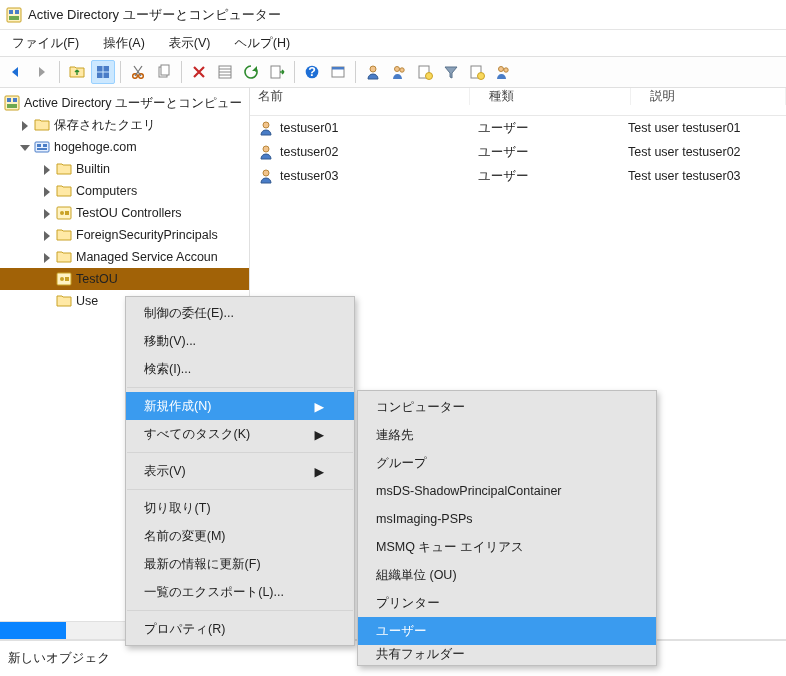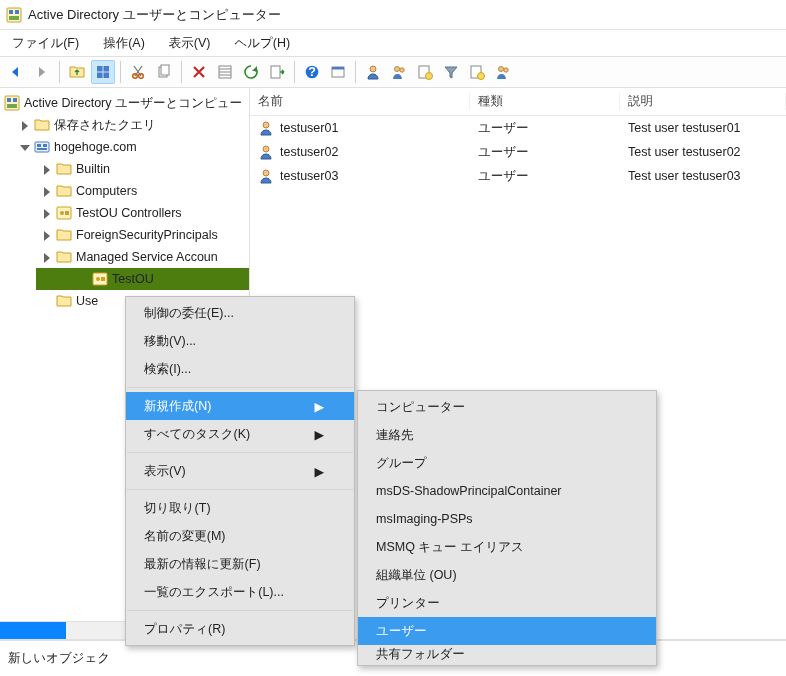--- a/index.html
+++ b/index.html
@@ -21,32 +21,32 @@
     .tsep { width:1px; height:22px; background:#d0d0d0; margin:0 3px;}
 
     
     .client { position:relative; display:flex; height:calc(100% - 30px - 26px - 32px - 36px); border-bottom:1px solid #e0e0e0;}
     .tree-pane { width:250px; border-right:1px solid #e0e0e0; overflow:hidden; padding-top:4px;}
     .list-pane { flex:1; overflow:hidden;}
 
     
     .tree { }
     .tree-row { display:flex; align-items:center; height:22px; line-height:22px; gap:4px; padding-left:4px; white-space:nowrap; cursor:default; }
-    .tree-row.selected { background:#4d7c0f;margin-left:36px; }
+    .tree-row.selected { background:#a16207; }
     .tree-indent-0 {}
     .tree-indent-1 { padding-left:18px; }
     .tree-indent-2 { padding-left:40px; }
     .tree-caret { width:12px; height:12px; }
     .tree-row .tree-label { overflow:hidden; text-overflow:clip; }
 
     
     svg { display:block; }
 
     
-    .list-header { display:flex; height:28px; align-items:center; border-bottom:1px solid #e8e8e8; }
+    .list-header { display:flex; height:28px; align-items:flex-start; border-bottom:1px solid #e8e8e8;gap:11px; }
     .col { display:flex; align-items:center; padding:0 8px; border-right:1px solid #f0f0f0; color:#444; }
     .col-name{ width:220px;}
     .col-type{ width:150px;}
     .col-desc{ flex:1;}
     .list-row { display:flex; height:24px; align-items:center;}
     .cell { padding:0 8px; display:flex; align-items:center; gap:6px; }
     .cell-name{width:220px;}
     .cell-type{width:150px;}
     .cell-desc{flex:1;}
 

